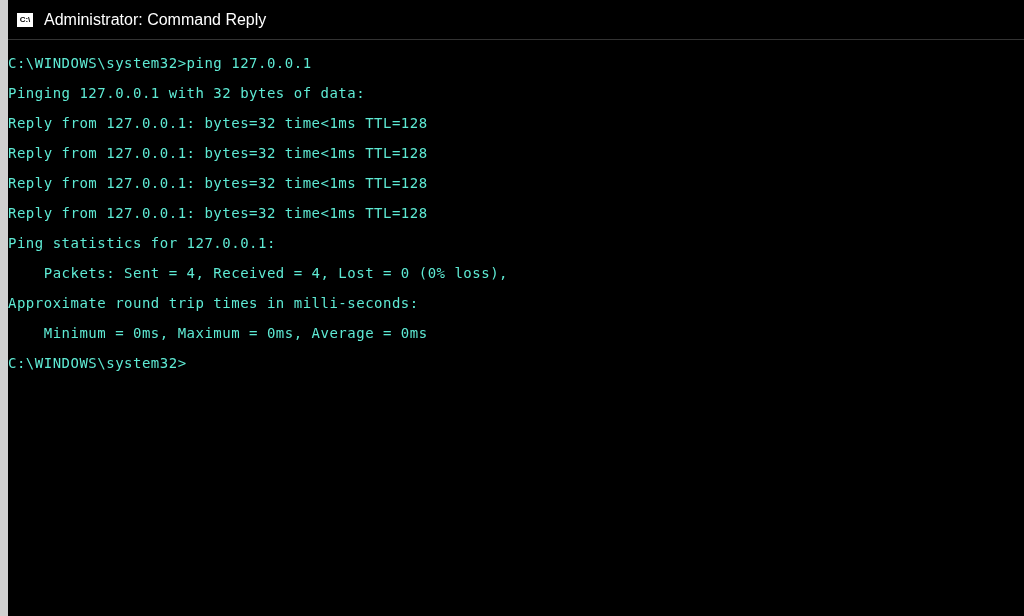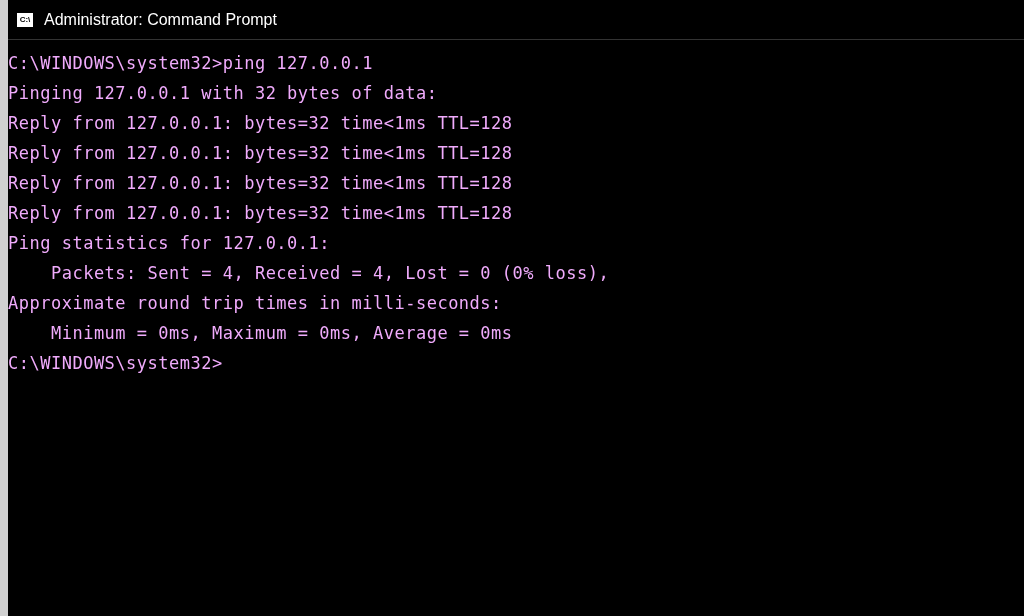--- a/index.html
+++ b/index.html
@@ -49,32 +49,32 @@
       font-weight: bold;
     }
     .titlebar-text {
       color: #fff;
       font-family: 'Segoe UI', Arial, sans-serif;
       font-size: 16px;
       font-weight: 400;
     }
     .terminal-content {
       padding: 8px 0 0 0;
-      color: #f0abfc;
-      font-size: 17px;
+      color: #5eead4;
+      font-size: 14px;
       line-height: 30px;
       letter-spacing: 0.5px;
       white-space: pre;
       font-family: Consolas, 'Lucida Console', monospace;
     }
   </style>
 </head>
 <body>
 
 <div class="outer-frame">
   <div class="window">
     <div class="titlebar">
       <div class="titlebar-icon">C:\</div>
-      <div class="titlebar-text">Administrator: Command Prompt</div>
+      <div class="titlebar-text">Administrator: Command Reply</div>
     </div>
     <div class="terminal-content"><div></div><div>C:\WINDOWS\system32&gt;ping 127.0.0.1</div><div></div><div>Pinging 127.0.0.1 with 32 bytes of data:</div><div>Reply from 127.0.0.1: bytes=32 time&lt;1ms TTL=128</div><div>Reply from 127.0.0.1: bytes=32 time&lt;1ms TTL=128</div><div>Reply from 127.0.0.1: bytes=32 time&lt;1ms TTL=128</div><div>Reply from 127.0.0.1: bytes=32 time&lt;1ms TTL=128</div><div></div><div>Ping statistics for 127.0.0.1:</div><div>    Packets: Sent = 4, Received = 4, Lost = 0 (0% loss),</div><div>Approximate round trip times in milli-seconds:</div><div>    Minimum = 0ms, Maximum = 0ms, Average = 0ms</div><div></div><div>C:\WINDOWS\system32&gt;</div></div>
   </div>
 </div>
 
 </body></html>

